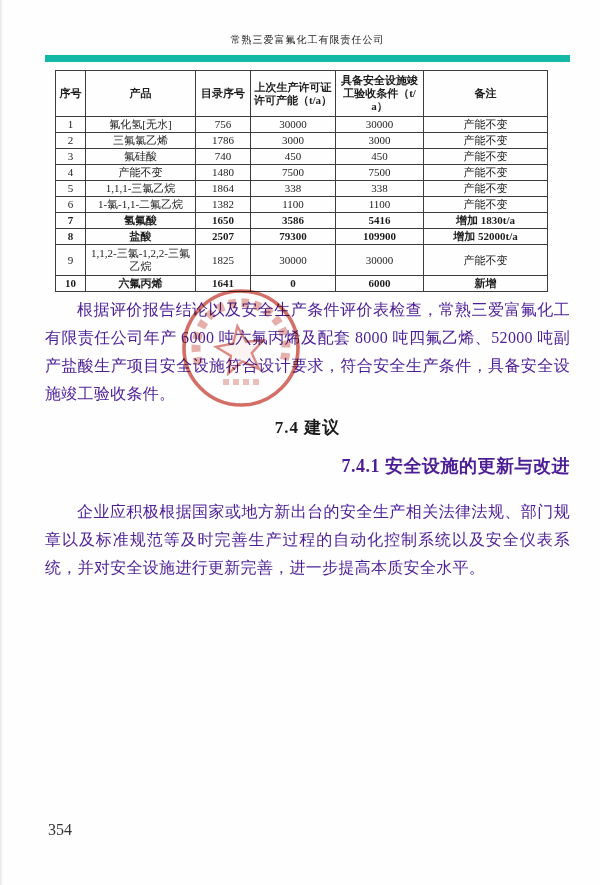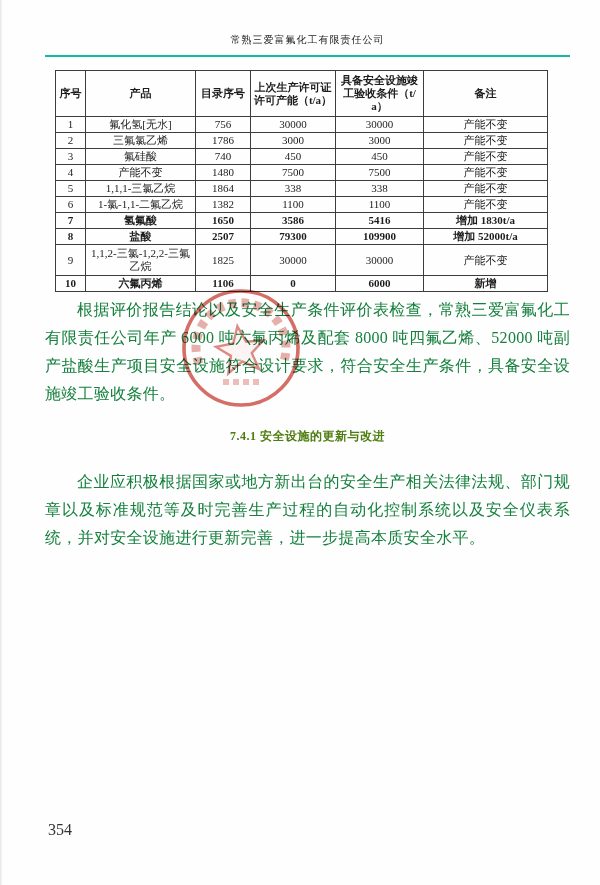--- a/index.html
+++ b/index.html
@@ -4,21 +4,21 @@
 <style>
   html,body{margin:0;padding:0;background:#ffffff;}
   .page{
     position:relative;width:600px;height:885px;background:#fefefe;
     font-family:"Liberation Serif","DejaVu Serif",serif;color:#222;overflow:hidden;
   }
   .scan-edge{position:absolute;left:0;top:0;width:3px;height:100%;
     background:linear-gradient(to right,#dcdcdc,#ffffff);opacity:.7;}
   
   .doc-header{position:absolute;left:45px;top:33px;width:525px;
-    border-bottom:2px solid #14b8a6;padding-bottom:4px;text-align:center;}
+    border-bottom:7px solid #14b8a6;padding-bottom:4px;text-align:center;}
   .doc-header .l1{font-size:10px;letter-spacing:1px;margin-bottom:4px;white-space:nowrap;}
   .doc-header .l2{font-size:10.5px;letter-spacing:.4px;white-space:nowrap;}
   
   table.products{
     position:absolute;left:55px;top:70px;width:492px;
     border-collapse:collapse;table-layout:fixed;
     font-size:11px;line-height:13px;text-align:center;color:#1d1d1d;
   }
   table.products th,table.products td{
     border:1px solid #3c3c3c;padding:1px 1px;vertical-align:middle;
@@ -27,26 +27,26 @@
   table.products th{font-weight:bold;height:43px;}
   table.products td{height:13px;}
   tr.two-line td{height:28px;}
   tr.b td{font-weight:bold;}
   col.c-no{width:30px}col.c-prod{width:110px}col.c-cat{width:55px}
   col.c-prev{width:85px}col.c-curr{width:88px}col.c-rem{width:124px}
   
   .content{position:absolute;left:45px;top:296px;width:525px;}
   .content p{
     margin:0;font-size:16px;line-height:28px;text-indent:2em;
-    text-align:justify;letter-spacing:.3px;color:#15803d;
+    text-align:justify;letter-spacing:.3px;color:#4c1d95;
   }
   h1.sec{margin:10px 0 0 0;font-size:17px;line-height:20px;text-align:center;
     font-weight:bold;letter-spacing:1px;color:#1a1a1a;}
-  h2.subsec{margin:18px 0 0 0;font-size:12px;line-height:20px;text-align:center;
-    font-weight:bold;letter-spacing:.5px;color:#4d7c0f;}
+  h2.subsec{margin:18px 0 0 0;font-size:18px;line-height:20px;text-align:right;
+    font-weight:bold;letter-spacing:.5px;color:#4c1d95;}
   .content p.pb{margin-top:22px;}
   
   .seal{position:absolute;left:179px;top:286px;width:124px;height:124px;
     pointer-events:none;mix-blend-mode:multiply;filter:blur(.35px);}
   
   .pageno{position:absolute;left:48px;top:821px;font-size:16px;color:#333;}
 </style>
 </head>
 <body>
 
@@ -145,30 +145,31 @@
         <td>9</td>
         <td>1,1,2-三氯-1,2,2-三氟乙烷</td>
         <td>1825</td>
         <td>30000</td>
         <td>30000</td>
         <td>产能不变</td>
       </tr>
       <tr class="b">
         <td>10</td>
         <td>六氟丙烯</td>
-        <td>1106</td>
+        <td>1641</td>
         <td>0</td>
         <td>6000</td>
         <td>新增</td>
       </tr>
     </tbody>
   </table>
 
   <div class="content">
     <p>根据评价报告结论以及安全生产条件评价表检查，常熟三爱富氟化工有限责任公司年产 6000 吨六氟丙烯及配套 8000 吨四氟乙烯、52000 吨副产盐酸生产项目安全设施符合设计要求，符合安全生产条件，具备安全设施竣工验收条件。</p>
+    <h1 class="sec">7.4 建议</h1>
     <h2 class="subsec">7.4.1 安全设施的更新与改进</h2>
     <p class="pb">企业应积极根据国家或地方新出台的安全生产相关法律法规、部门规章以及标准规范等及时完善生产过程的自动化控制系统以及安全仪表系统，并对安全设施进行更新完善，进一步提高本质安全水平。</p>
   </div>
 
   <svg class="seal" viewBox="0 0 124 124" xmlns="http://www.w3.org/2000/svg">
     <g stroke="#c8473c" fill="none" opacity="0.78">
       <circle cx="62" cy="62" r="57" stroke-width="3.6"></circle>
       <path d="M 20 78 A 45 45 0 1 1 104 78" stroke-width="9" stroke-dasharray="7 5.5" opacity="0.55"></path>
       <g transform="rotate(-8 62 66)">
         <polygon points="62,40 68.5,56.5 86,57.5 72.5,68.5 77.5,85.5 62,75.5 46.5,85.5 51.5,68.5 38,57.5 55.5,56.5" stroke-width="2.4" fill="rgba(215,85,75,0.10)" opacity="0.8"></polygon>

